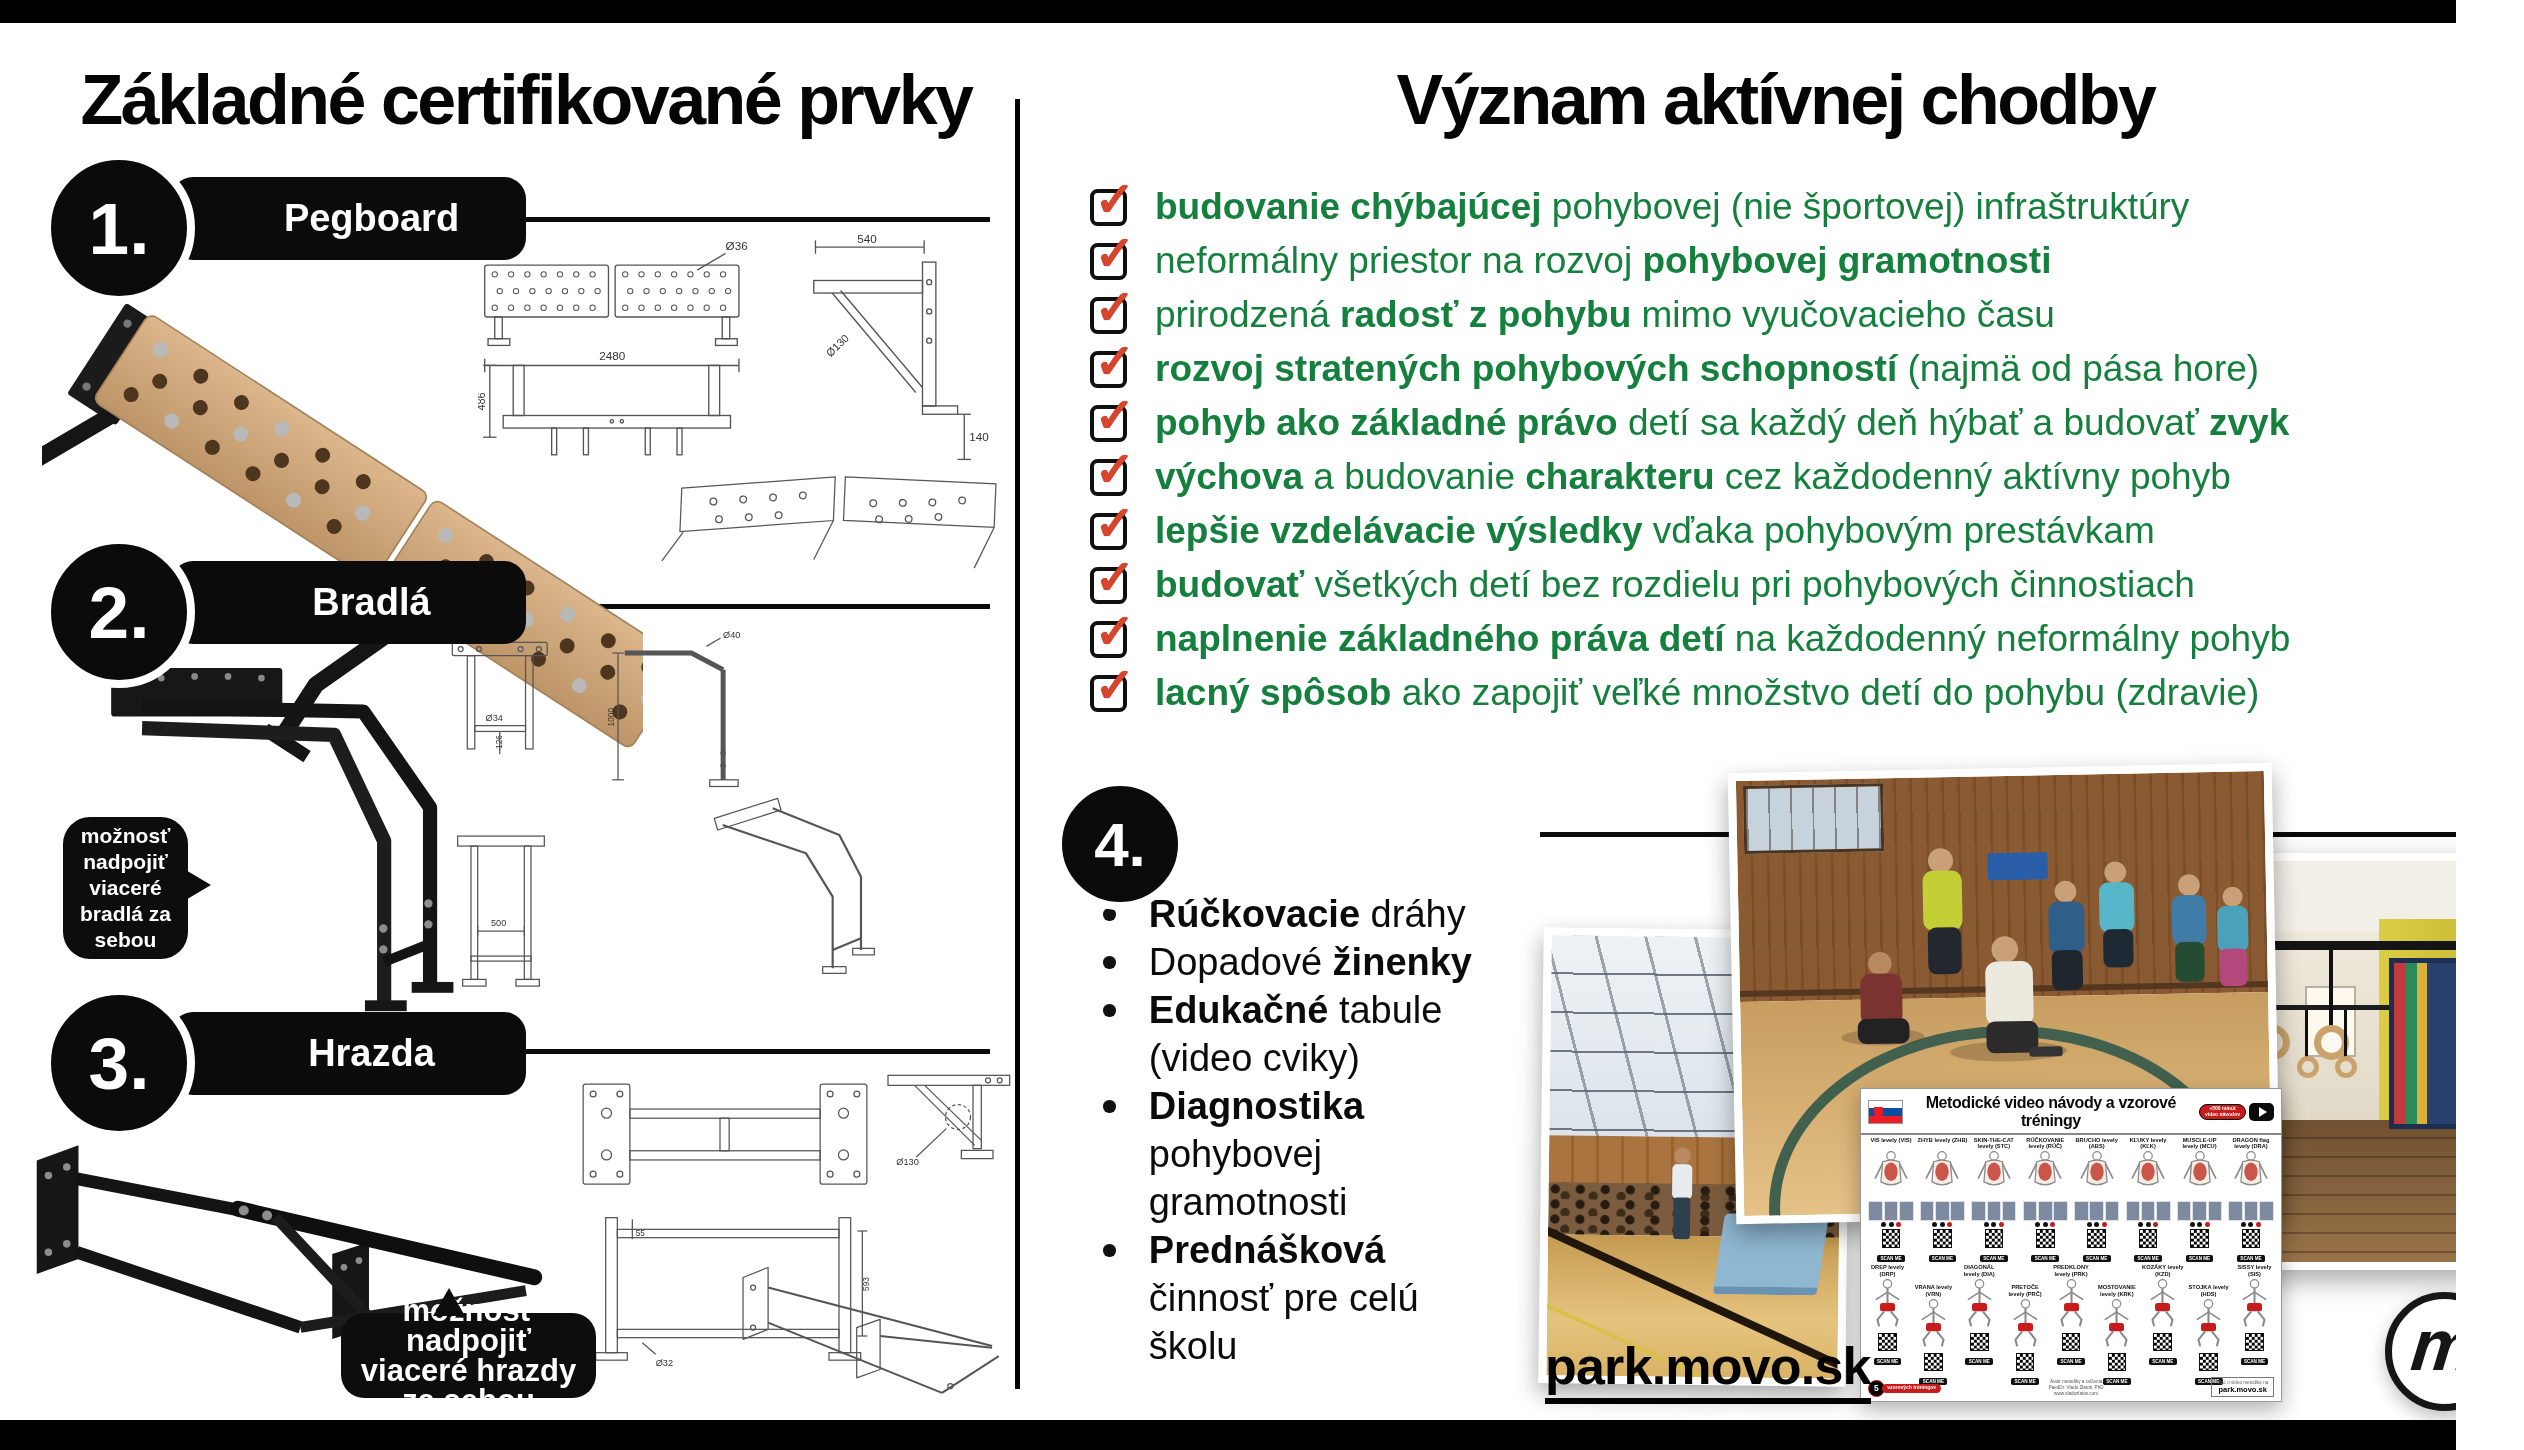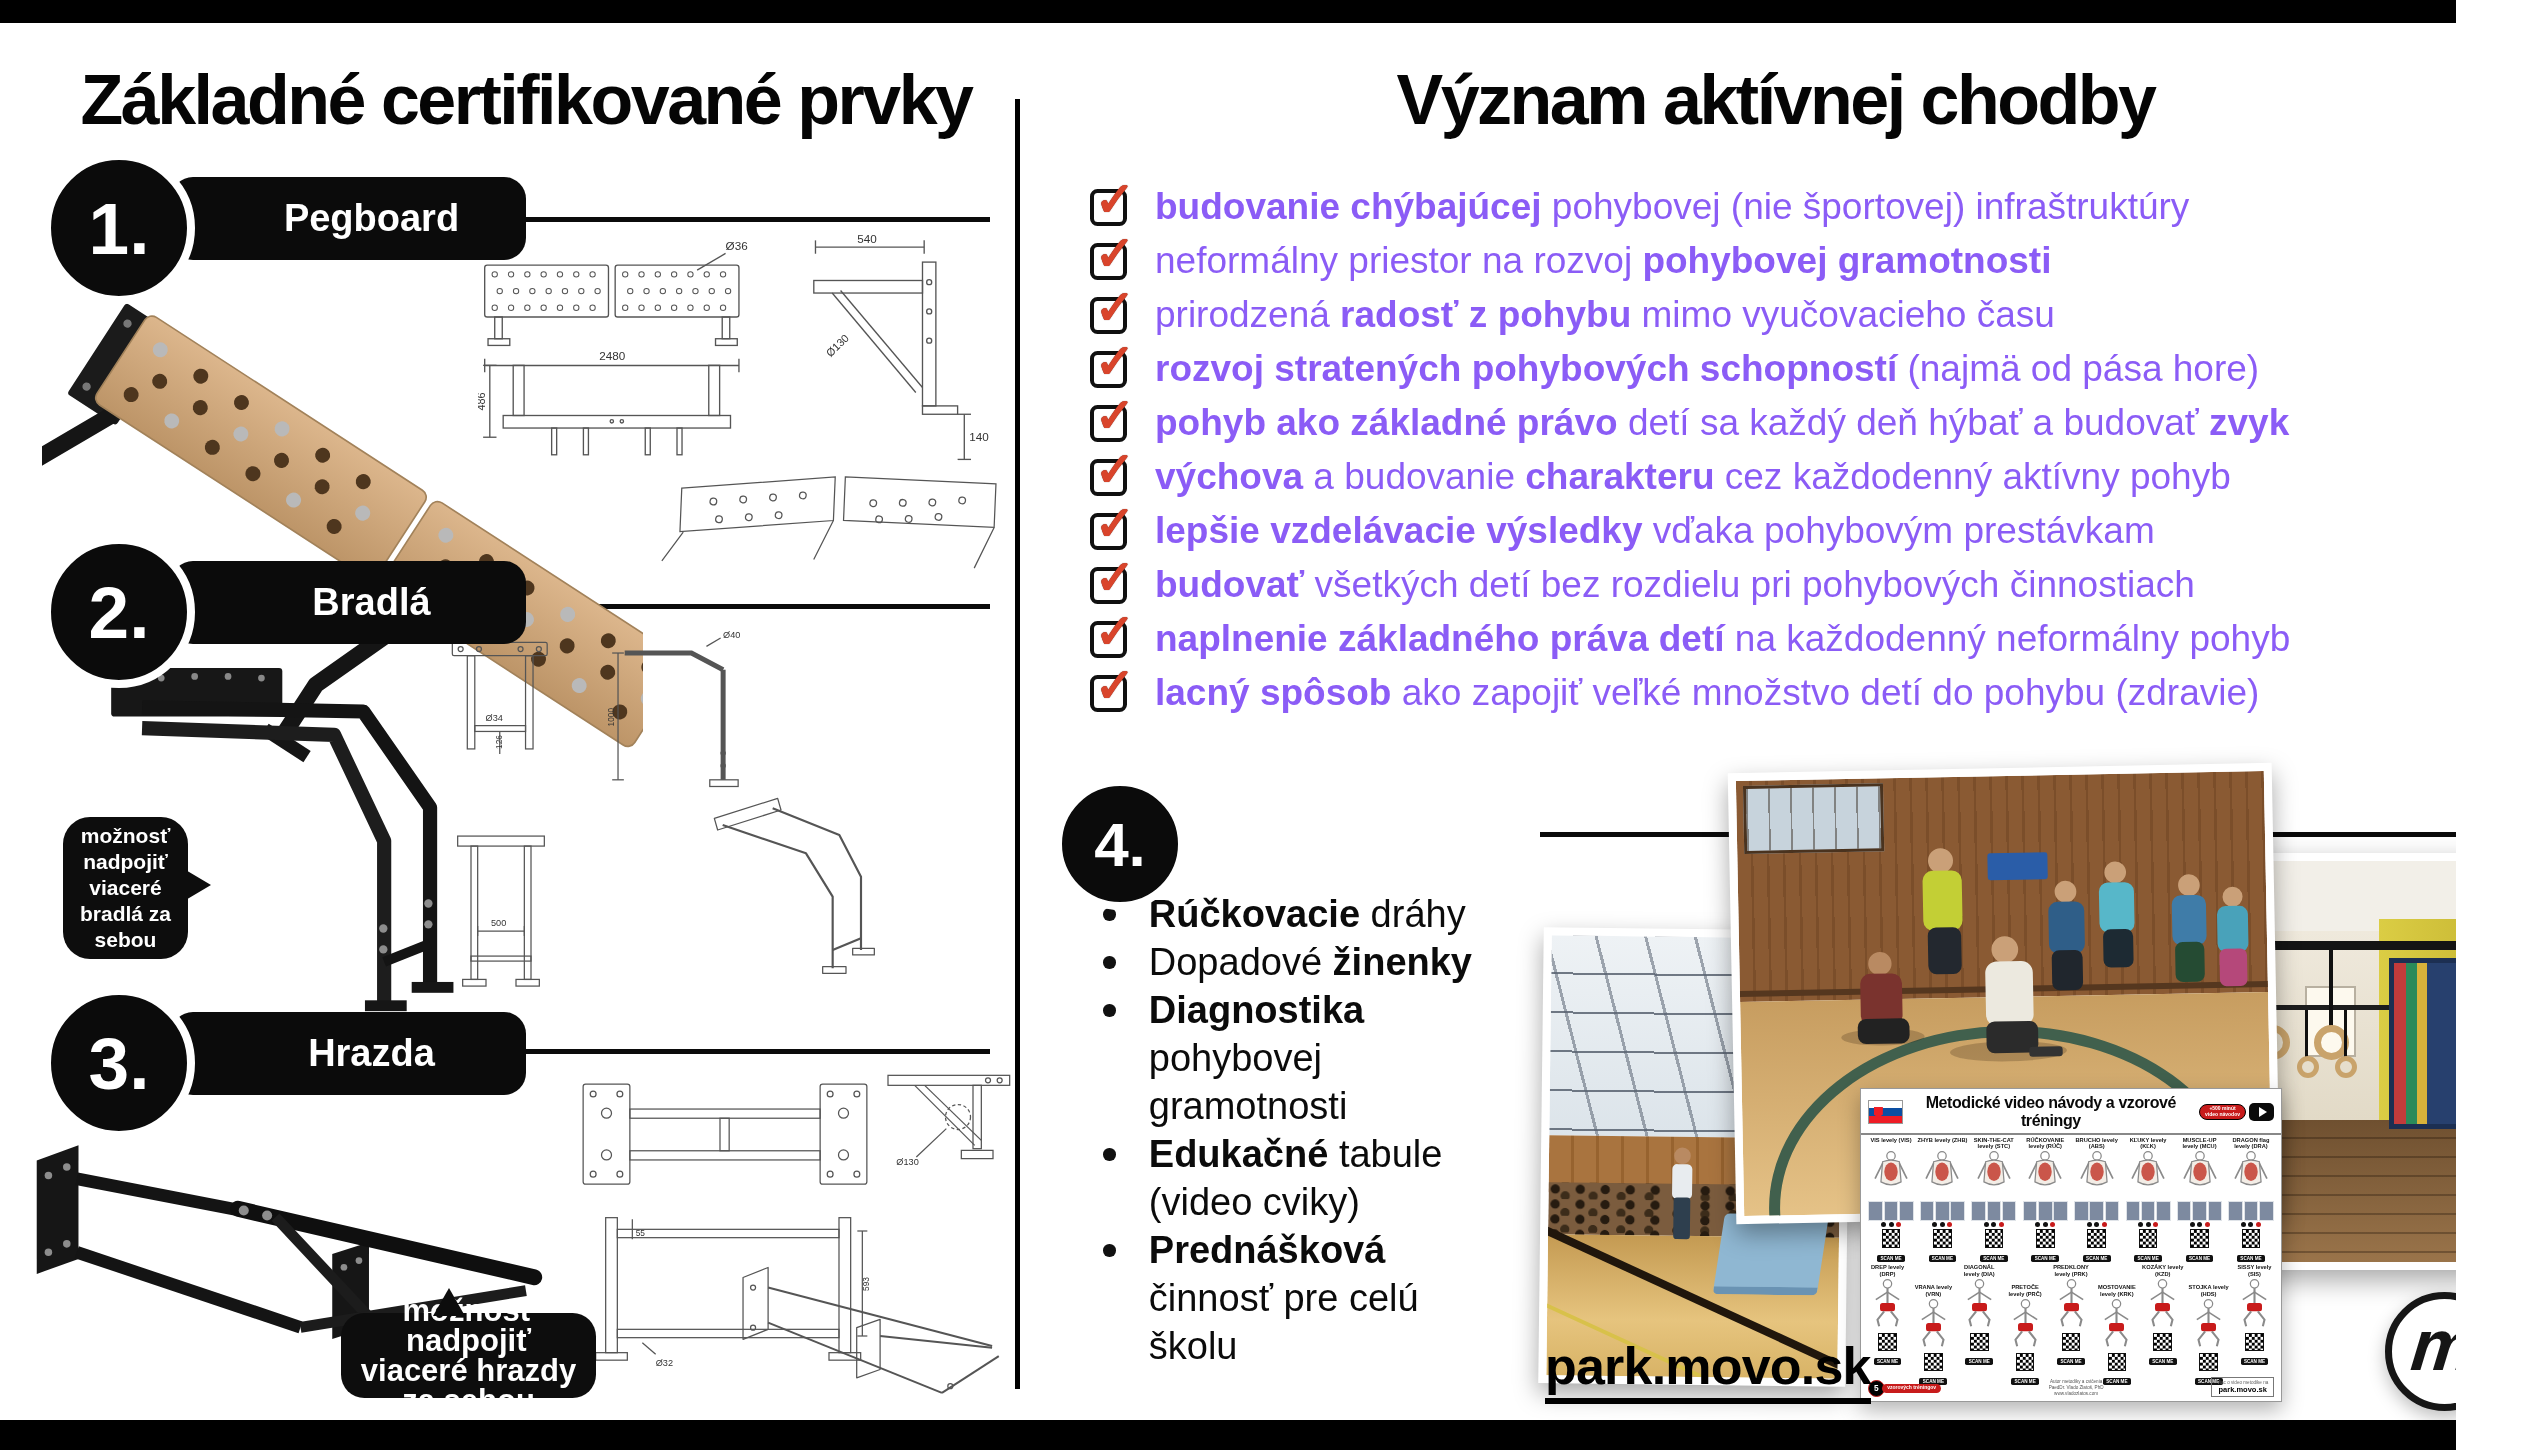--- a/index.html
+++ b/index.html
@@ -27,21 +27,21 @@
           border-top:16.7px solid transparent;border-bottom:16.7px solid transparent;border-left:27px solid #0d0d0d;}
   .bubble .tail-u{position:absolute;left:92px;top:-25px;width:0;height:0;
           border-left:16.7px solid transparent;border-right:16.7px solid transparent;border-bottom:28px solid #0d0d0d;}
   
   #checklist{position:absolute;left:1090px;top:180px;width:1411px;}
   .check-row{height:54px;display:flex;align-items:center;}
   .chk{width:37px;height:37px;box-sizing:border-box;border:4.2px solid #101010;border-radius:7.5px;
        margin-right:28px;position:relative;flex:none;background:#fff;}
   .chk .mark{position:absolute;left:0.8px;top:-16.7px;font-size:48px;font-weight:bold;color:#d9442b;
        text-shadow:0 0 0.8px #5c1408;line-height:1;}
-  .check-row .txt{font-size:37px;white-space:nowrap;color:#8b5cf6;}
+  .check-row .txt{font-size:37px;white-space:nowrap;color:#15803d;}
   .b{font-weight:bold;}
   
   #bullets{position:absolute;left:1100px;top:890px;width:501px;}
   .bullet-row{display:flex;}
   .bullet-row .dot{width:12.5px;height:12.5px;border-radius:50%;background:#111;margin:18.4px 33px 0 3.3px;flex:none;}
   .bullet-row .lines div{font-size:38px;line-height:48px;color:#0b0b0b;}
   
   .photo{position:absolute;background:#fff;padding:8.3px;box-sizing:border-box;
          box-shadow:0 10px 25px rgba(0,0,0,.35);}
   .ph-inner{position:relative;width:100%;height:100%;overflow:hidden;}
@@ -595,30 +595,30 @@
       </div>
       <div class="bullet-row">
         <span class="dot"></span>
         <div class="lines">
           <div><span>Dopadové </span><span class="b">žinenky</span></div>
         </div>
       </div>
       <div class="bullet-row">
         <span class="dot"></span>
         <div class="lines">
+          <div><span class="b">Edukačné</span><span> tabule</span></div>
+          <div><span>(video cviky)</span></div>
+        </div>
+      </div>
+      <div class="bullet-row">
+        <span class="dot"></span>
+        <div class="lines">
           <div><span class="b">Diagnostika</span></div>
           <div><span>pohybovej</span></div>
           <div><span>gramotnosti</span></div>
-        </div>
-      </div>
-      <div class="bullet-row">
-        <span class="dot"></span>
-        <div class="lines">
-          <div><span class="b">Edukačné</span><span> tabule</span></div>
-          <div><span>(video cviky)</span></div>
         </div>
       </div>
       <div class="bullet-row">
         <span class="dot"></span>
         <div class="lines">
           <div><span class="b">Prednášková</span></div>
           <div><span>činnosť pre celú</span></div>
           <div><span>školu</span></div>
         </div>
       </div>

